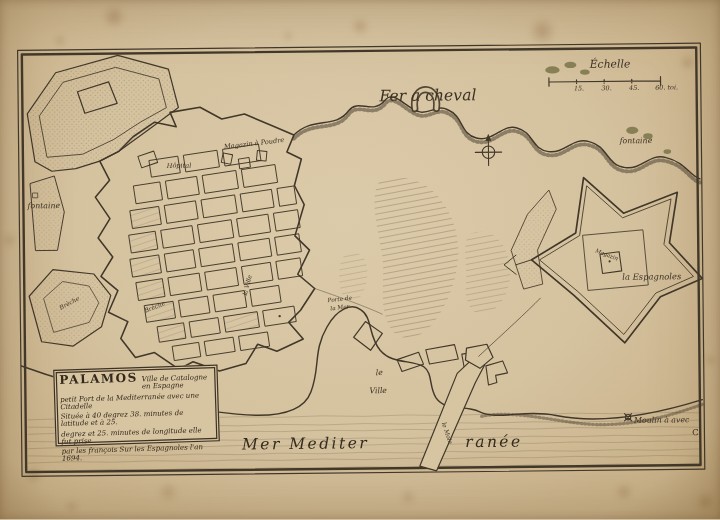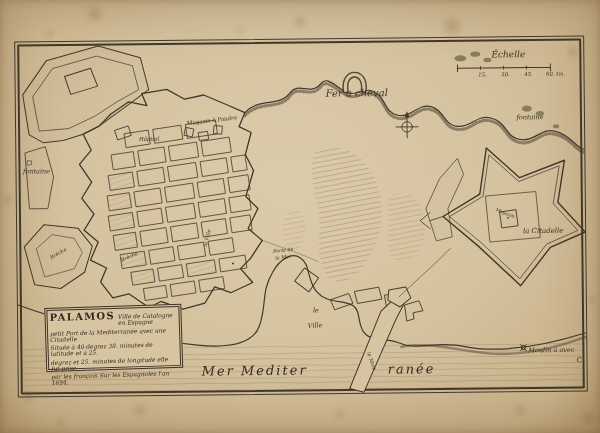--- a/index.html
+++ b/index.html
@@ -203,32 +203,32 @@
         </g>
       </g>
     </svg>
 
     <div class="lbl" style="left:510px;top:57px;font-size:9px;">Échelle</div>
     <div class="lbl" style="left:484px;top:77px;font-size:5.4px;">15.</div>
     <div class="lbl" style="left:507px;top:77px;font-size:5.4px;">30.</div>
     <div class="lbl" style="left:530px;top:77px;font-size:5.4px;">45.</div>
     <div class="lbl" style="left:557px;top:77px;font-size:5.4px;">60. toi.</div>
 
-    <div class="lbl" style="left:358px;top:94px;font-size:10px;">Fer a cheval</div>
+    <div class="lbl" style="left:358px;top:81px;font-size:13px;">Fer a cheval</div>
     <div class="lbl" style="left:531px;top:120px;font-size:6.5px;">fontaine</div>
     <div class="lbl" style="left:37px;top:169px;font-size:6.5px;">fontaine</div>
     <div class="lbl" style="left:213px;top:120px;font-size:5.5px;transform:translate(-50%,-50%) rotate(-6deg);">Magazin à Poudre</div>
     <div class="lbl" style="left:150px;top:138px;font-size:5.5px;">Hôpital</div>
     <div class="lbl" style="left:207px;top:237px;font-size:5px;transform:translate(-50%,-50%) rotate(-75deg);">la Ville</div>
     <div class="lbl" style="left:283px;top:251px;font-size:4.8px;transform:translate(-50%,-50%) rotate(-6deg);">Porte de</div>
     <div class="lbl" style="left:283px;top:258px;font-size:4.8px;transform:translate(-50%,-50%) rotate(-6deg);">la Mer</div>
     <div class="lbl" style="left:58px;top:251px;font-size:5px;transform:translate(-50%,-50%) rotate(-28deg);">Brèche</div>
     <div class="lbl" style="left:129px;top:255px;font-size:5px;transform:translate(-50%,-50%) rotate(-22deg);">Brèche</div>
     <div class="lbl" style="left:505px;top:216px;font-size:4.6px;transform:translate(-50%,-50%) rotate(22deg);">Magazin</div>
-    <div class="lbl" style="left:543px;top:234px;font-size:7px;">la Citadelle</div>
+    <div class="lbl" style="left:543px;top:234px;font-size:7px;">la Espagnoles</div>
     <div class="lbl" style="left:315px;top:311px;font-size:6.5px;">le</div>
     <div class="lbl" style="left:314px;top:326px;font-size:6.5px;">Ville</div>
     <div class="lbl" style="left:370px;top:362px;font-size:5px;transform:translate(-50%,-50%) rotate(72deg);">le Mole</div>
     <div class="lbl" style="left:253px;top:370px;font-size:13px;letter-spacing:2px;color:#352b1e;">Mer Mediter</div>
     <div class="lbl" style="left:410px;top:370px;font-size:13px;letter-spacing:2px;color:#352b1e;">ranée</div>
     <div class="lbl" style="left:550px;top:353px;font-size:6.5px;">Moulin à avec</div>
     <div class="lbl" style="left:578px;top:364px;font-size:7px;font-style:normal;">C</div>
 
     <div class="cartouche">
       <div class="cart-line1">

